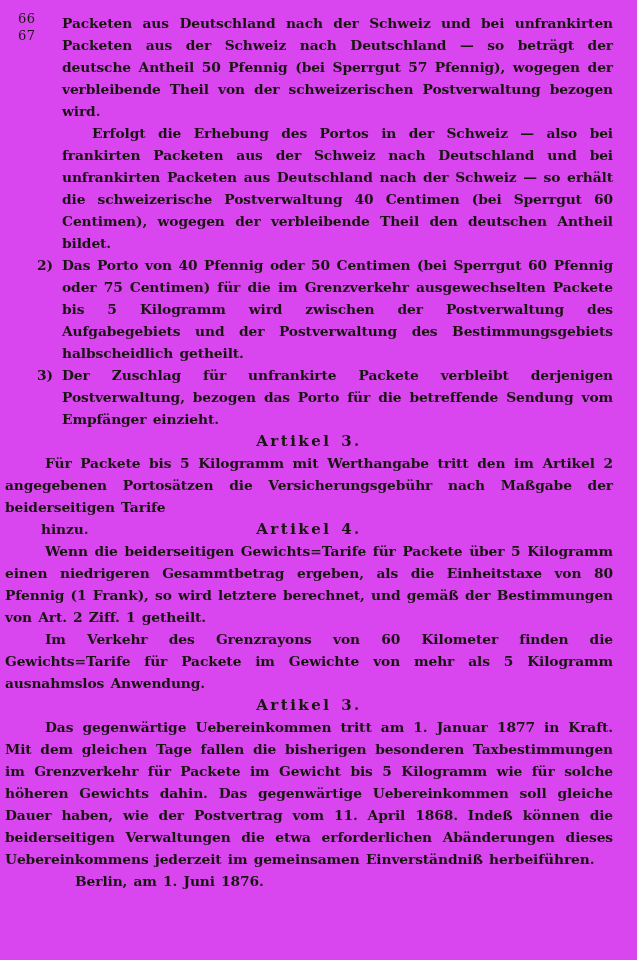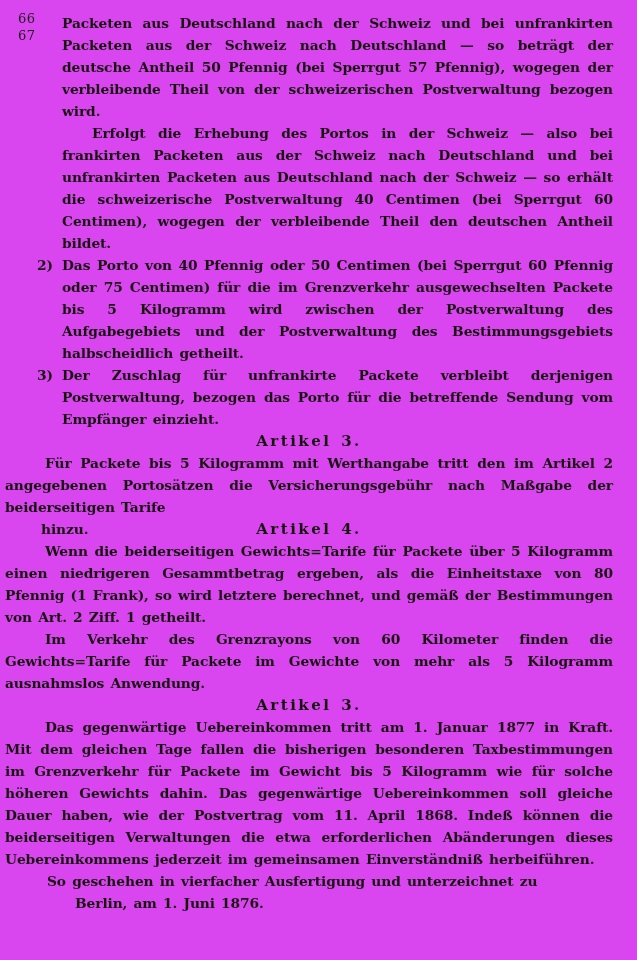--- a/index.html
+++ b/index.html
@@ -101,17 +101,16 @@
       <span class="article-heading">Artikel 4.</span>
     </div>
 
     <p class="ind40">Wenn die beiderseitigen Gewichts=Tarife für Packete über 5 Kilogramm einen niedrigeren Gesammtbetrag ergeben, als die Einheitstaxe von 80 Pfennig (1 Frank), so wird letztere berechnet, und gemäß der Bestimmungen von Art. 2 Ziff. 1 getheilt.</p>
     <p class="ind40">Im Verkehr des Grenzrayons von 60 Kilometer finden die Gewichts=Tarife für Packete im Gewichte von mehr als 5 Kilogramm ausnahmslos Anwendung.</p>
 
     <h3 class="article-heading">Artikel 3.</h3>
 
     <p class="ind40">Das gegenwärtige Uebereinkommen tritt am 1. Januar 1877 in Kraft. Mit dem gleichen Tage fallen die bisherigen besonderen Taxbestimmungen im Grenzverkehr für Packete im Gewicht bis 5 Kilogramm wie für solche höheren Gewichts dahin. Das gegenwärtige Uebereinkommen soll gleiche Dauer haben, wie der Postvertrag vom 11. April 1868. Indeß können die beiderseitigen Verwaltungen die etwa erforderlichen Abänderungen dieses Uebereinkommens jederzeit im gemeinsamen Einverständniß herbeiführen.</p>
 
-    <p class="closing-line1">So geschehen in vierfacher Ausfertigung und unterzeichnet zu</p>
     <p class="closing-line2">Berlin, am 1. Juni 1876.</p>
 
   </div>
 </div>
 
 </body></html>

